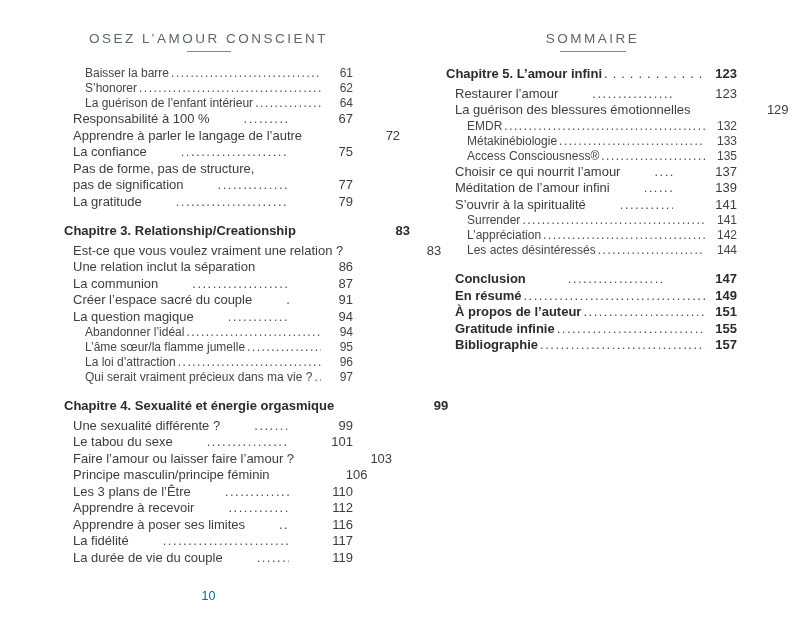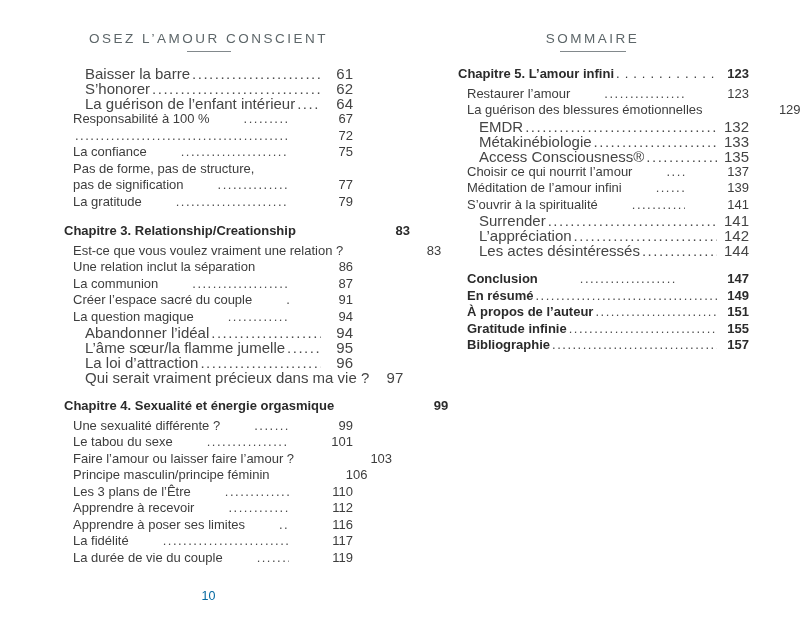--- a/index.html
+++ b/index.html
@@ -40,33 +40,33 @@
     border: 0;
     border-top: 1.5px solid #82898c;
   }
   .page-left .header-rule { width: 44px; }
   .page-right .header-rule { width: 66px; }
   .content {
     position: absolute;
     top: 66px;
   }
   .page-left .content { left: 64px; width: 289px; }
-  .page-right .content { left: 58px; width: 291px; }
+  .page-right .content { left: 46px; width: 291px; }
 
   .row {
     display: flex;
     align-items: baseline;
     font-size: 13px;
     line-height: 16.5px;
     color: #3d3d3d;
   }
   .row.main { padding-left: 9px; gap: 32px; }
   .row.sub {
     padding-left: 21px;
-    font-size: 15px;
+    font-size: 12px;
     line-height: 15px;
     color: #454545;
   }
   .row.chapter {
     font-weight: bold;
     color: #2b2b2b;
     margin-bottom: 3px;
   }
   .row.bold {
     font-weight: bold;
@@ -128,20 +128,21 @@
     <span class="label">La guérison de l’enfant intérieur</span>
     <span class="leader fill">................................................................................................................................................................</span>
     <span class="page-num">64</span>
   </div>
         <div class="row main">
     <span class="label">Responsabilité à 100 %</span>
     <span class="leader fill">................................................................................................................................................................</span>
     <span class="page-num">67</span>
   </div>
         <div class="row main">
+    <span class="label">Apprendre à parler le langage de l’autre</span>
     <span class="leader fill">................................................................................................................................................................</span>
     <span class="page-num">72</span>
   </div>
         <div class="row main">
     <span class="label">La confiance</span>
     <span class="leader fill">................................................................................................................................................................</span>
     <span class="page-num">75</span>
   </div>
         <div class="row main">
     <span class="label">Pas de forme, pas de structure,</span>

